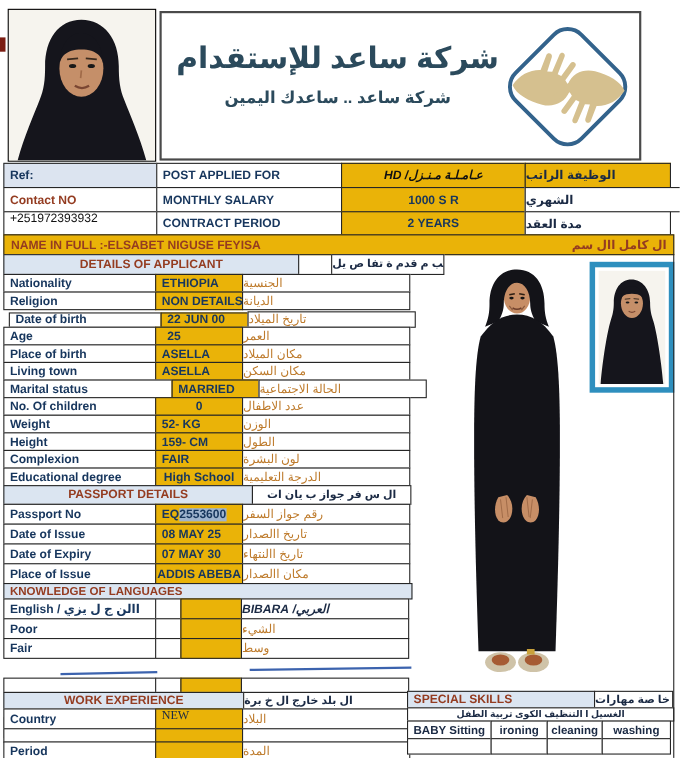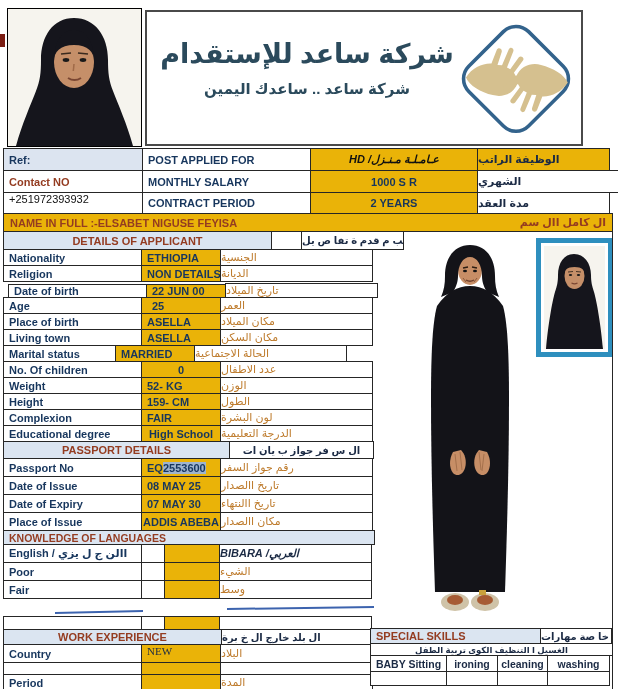--- a/index.html
+++ b/index.html
@@ -131,21 +131,21 @@
     <div class="cell pl" style="width:139px;">Place of birth</div>
     <div class="cell lav pl" style="width:80px;">ASELLA</div>
     <div class="cell rgt pr ar tan" style="width:153px;">مكان الميلاد</div>
   </div>
   <div class="row" style="left:3px;top:329px;height:17px;">
     <div class="cell pl" style="width:139px;">Living town</div>
     <div class="cell lav pl" style="width:80px;">ASELLA</div>
     <div class="cell rgt pr ar tan" style="width:153px;">مكان السكن</div>
   </div>
   <div class="row" style="left:3px;top:345px;height:17px;">
-    <div class="cell pl" style="width:113px;">Marital status</div>
+    <div class="cell pl" style="width:154px;">Marital status</div>
     <div class="cell lav pl" style="width:80px;">MARRIED</div>
     <div class="cell rgt pr ar tan" style="width:153px;">الحالة الاجتماعية</div>
   </div>
   <div class="row" style="left:3px;top:361px;height:17px;">
     <div class="cell pl" style="width:139px;">No. Of children</div>
     <div class="cell lav ctr" style="width:80px;">0</div>
     <div class="cell rgt pr ar tan" style="width:153px;">عدد الاطفال</div>
   </div>
   <div class="row" style="left:3px;top:377px;height:17px;">
     <div class="cell pl" style="width:139px;">Weight</div>

